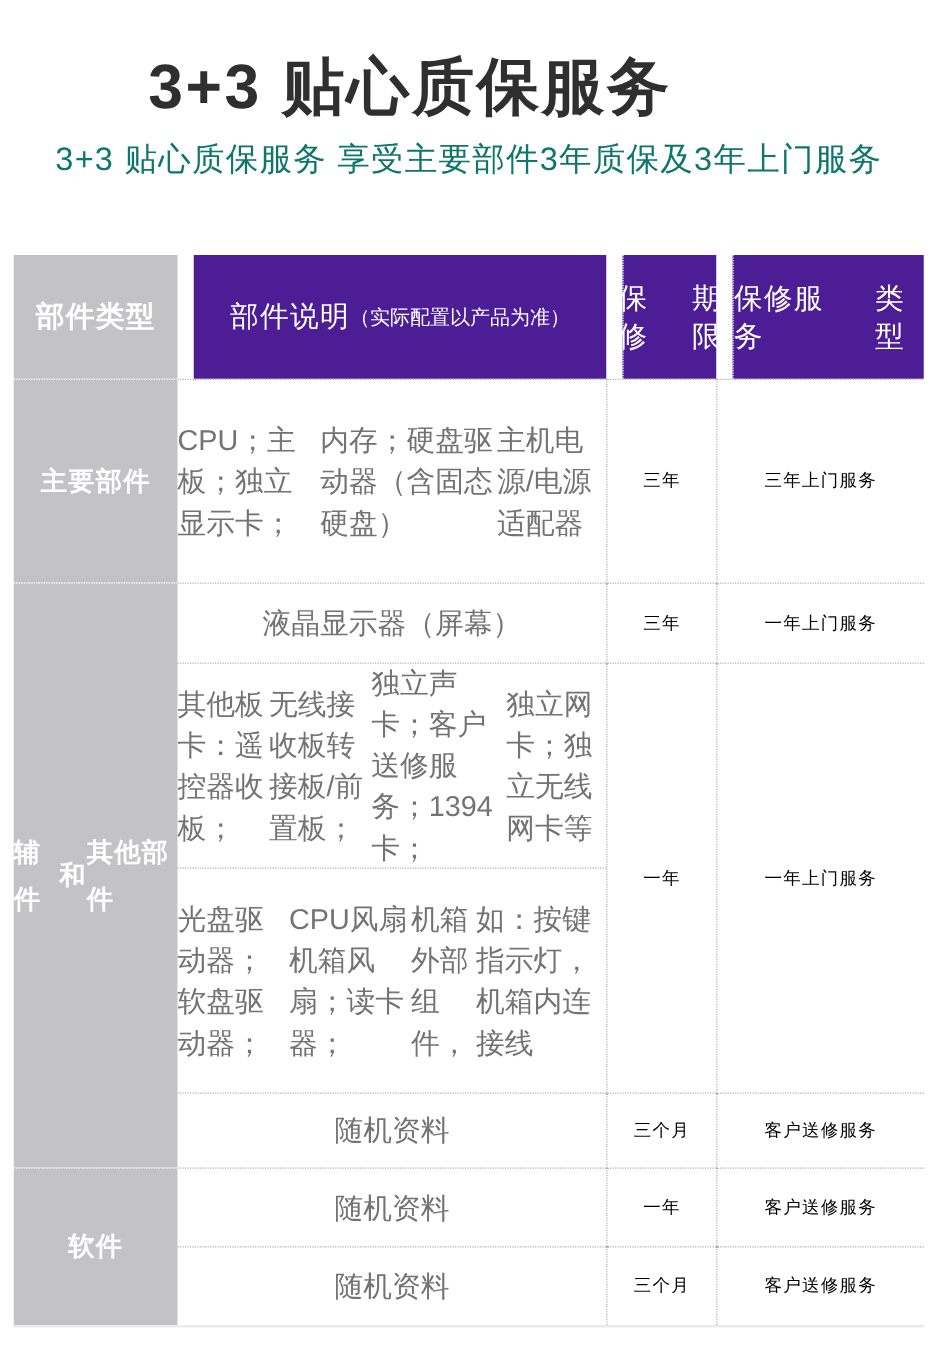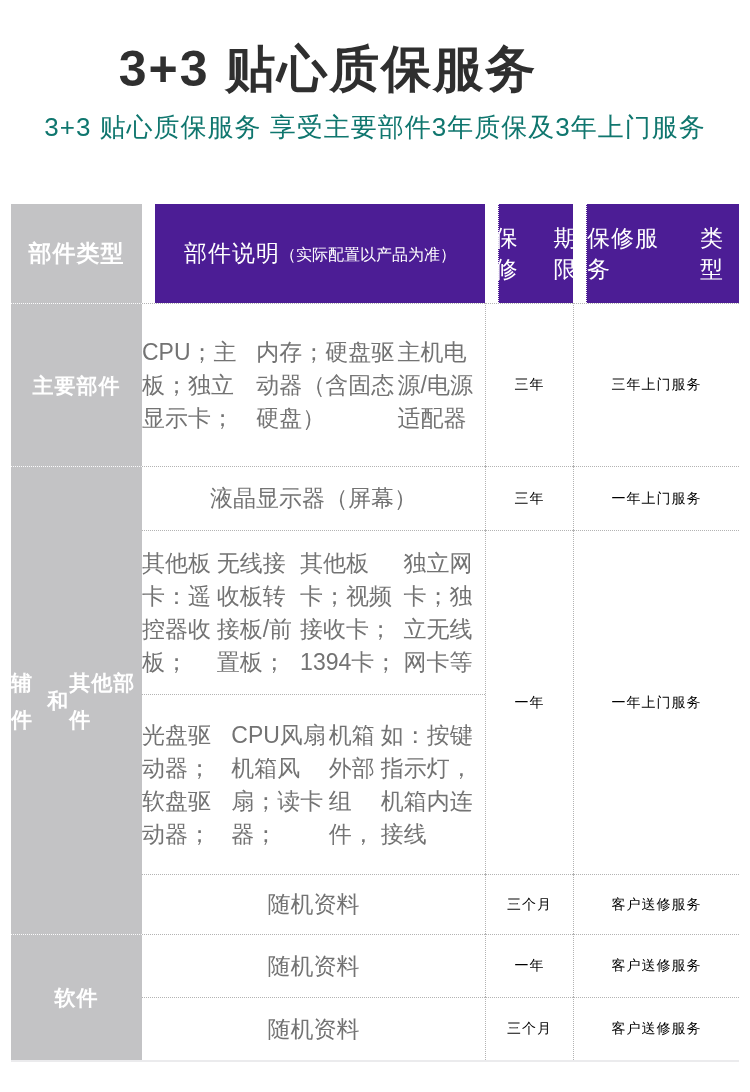--- a/index.html
+++ b/index.html
@@ -105,21 +105,21 @@
 
   <div class="cell c2 r3 body-text bt">
     <div>液晶显示器（屏幕）</div>
   </div>
   <div class="cell c3 r3 val bt bl">三年</div>
   <div class="cell c4 r3 val bt bl">一年上门服务</div>
 
   <div class="cell c2 r4 body-text bt">
     <div>其他板卡：遥控器收板；</div>
     <div>无线接收板转接板/前置板；</div>
-    <div>其他板卡；视频接收卡；1394卡；</div>
+    <div>独立声卡；客户送修服务；1394卡；</div>
     <div>独立网卡；独立无线网卡等</div>
   </div>
 
   <div class="cell c2 r5 body-text bt">
     <div>光盘驱动器；软盘驱动器；</div>
     <div>CPU风扇机箱风扇；读卡器；</div>
     <div>机箱外部组件，</div>
     <div>如：按键指示灯，机箱内连接线</div>
   </div>
   <div class="cell c3 m45 val bt bl">一年</div>

